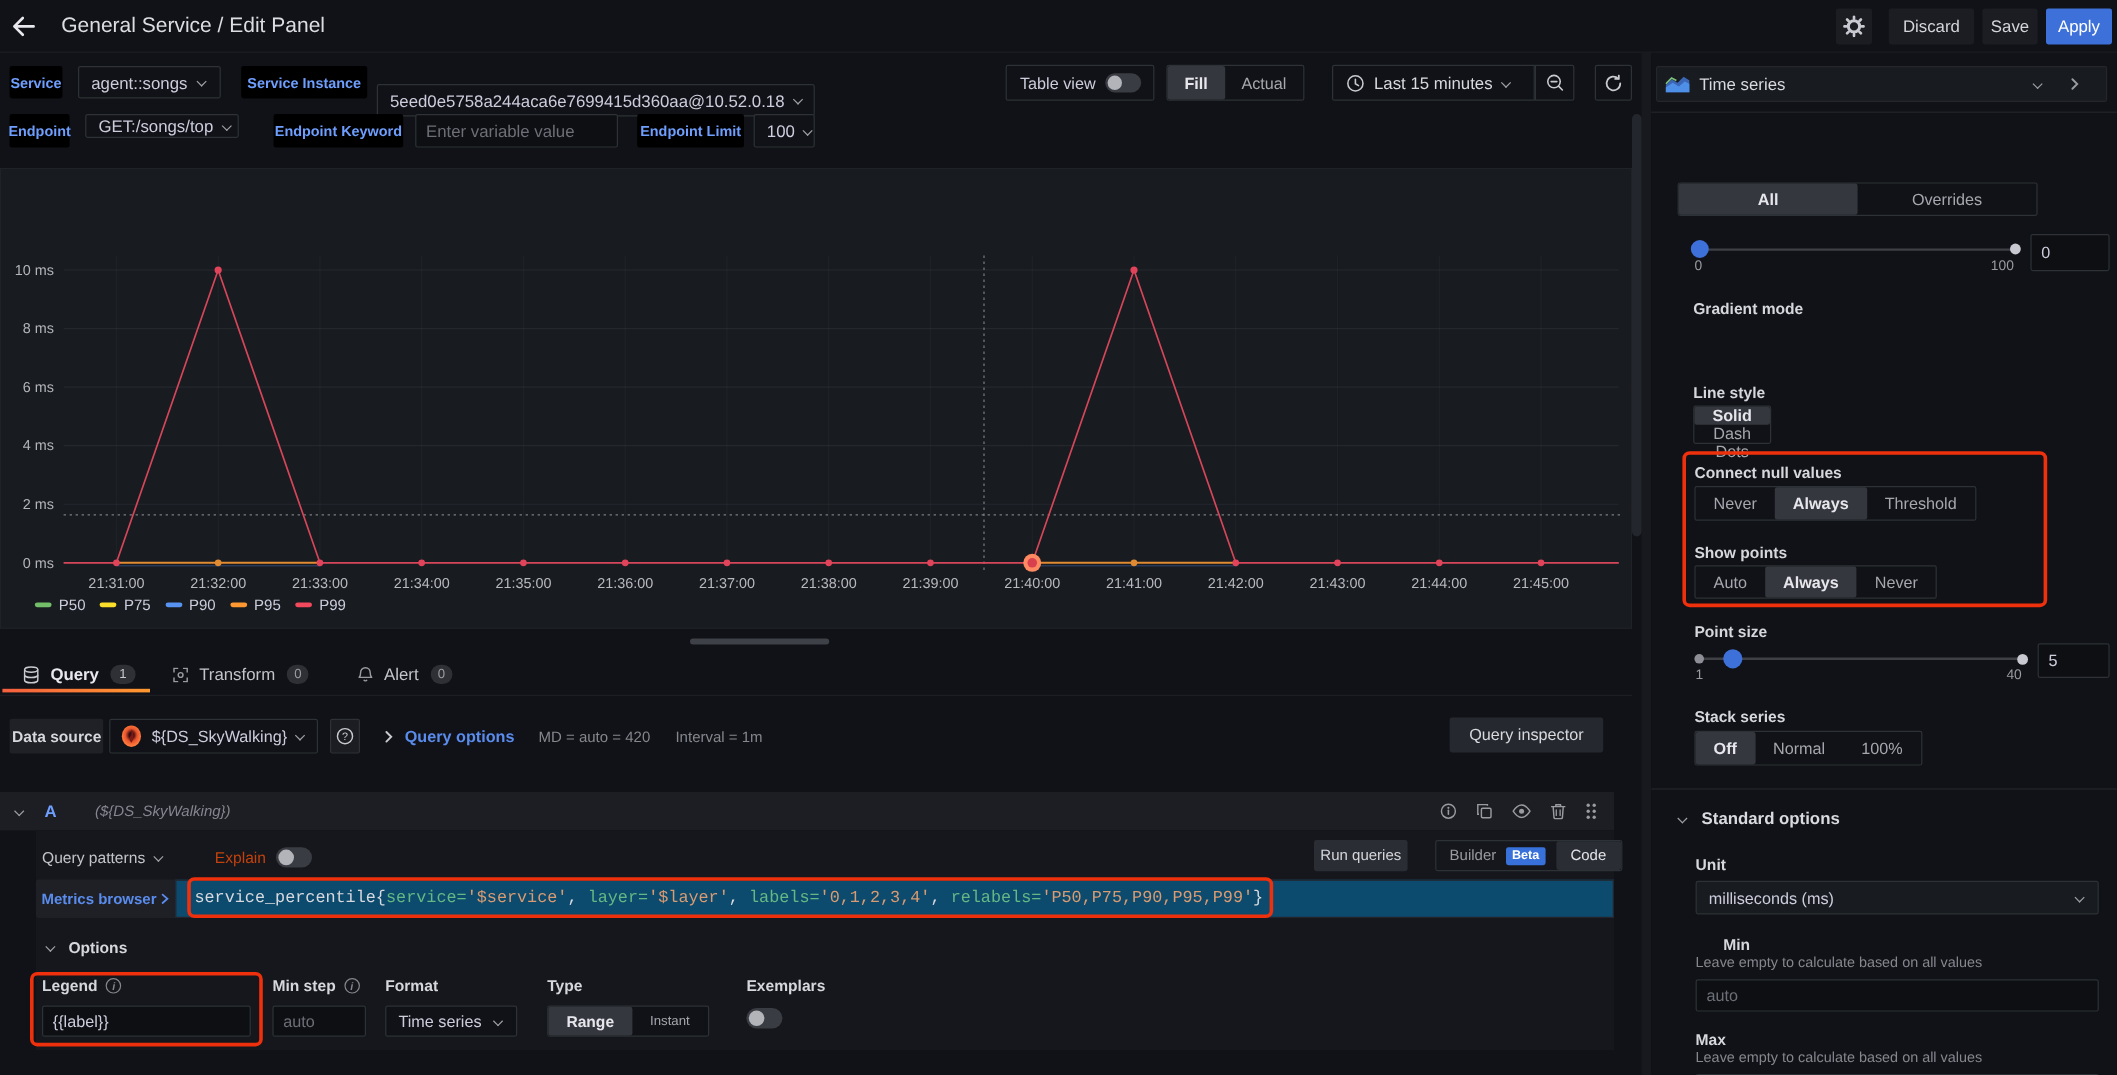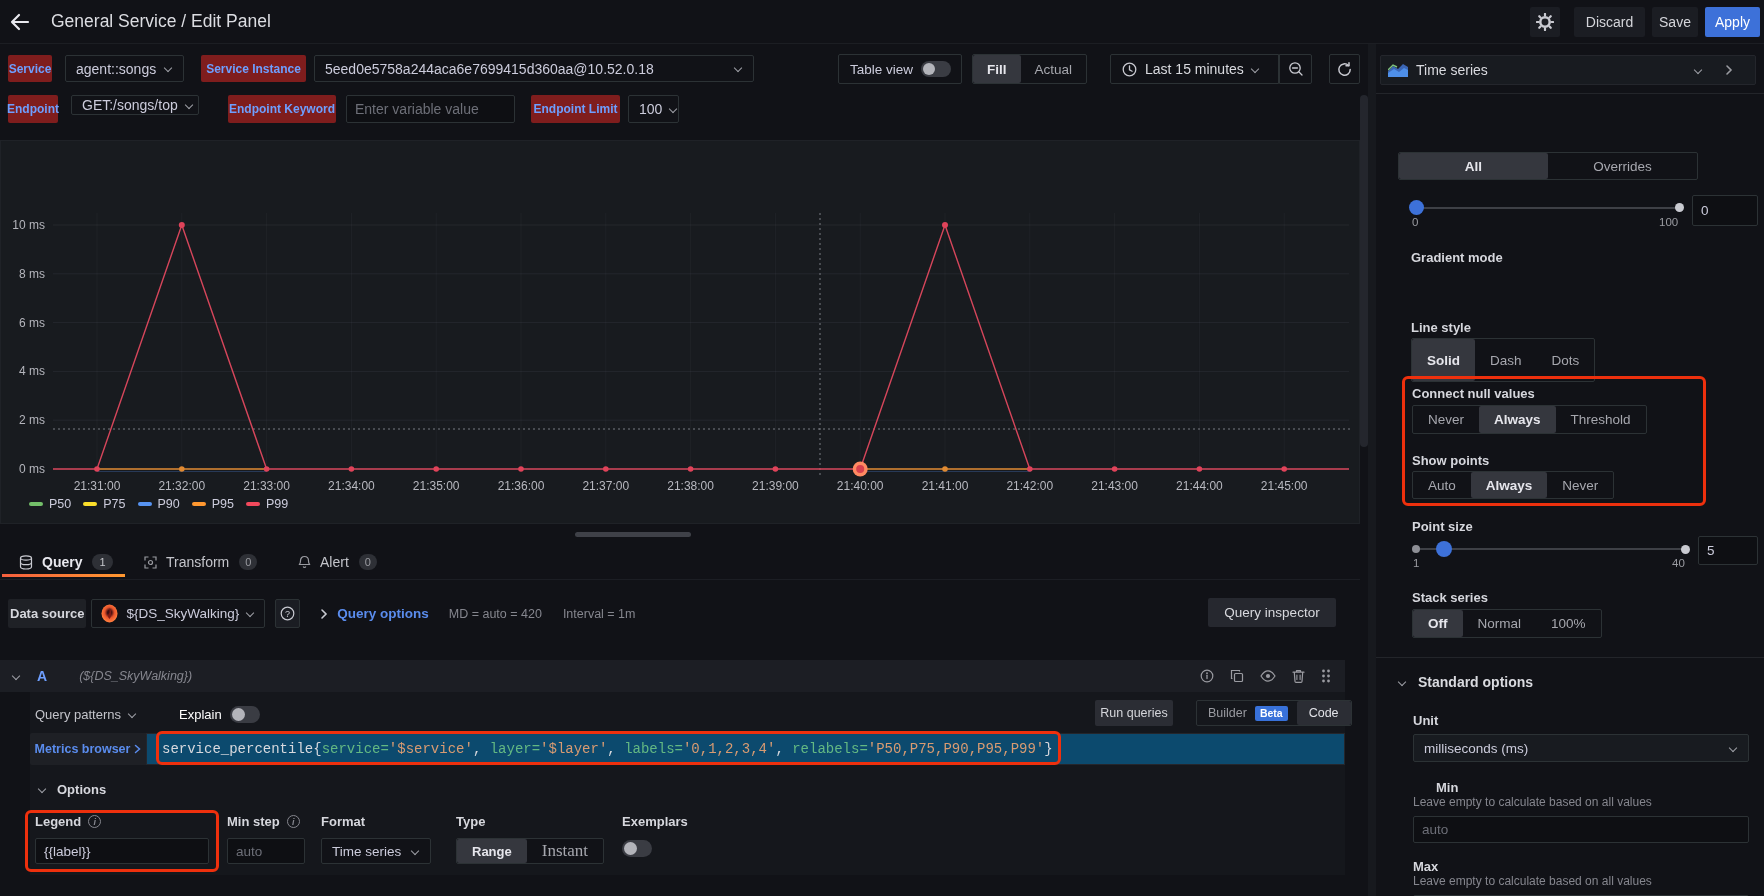--- a/index.html
+++ b/index.html
@@ -1,20 +1,20 @@
 <!DOCTYPE html>
 <html><head>
 <meta charset="utf-8">
 <style>
   * { margin:0; padding:0; box-sizing:border-box; }
   html,body { width:1764px; height:896px; background:#111217; overflow:hidden;
     font-family:"Liberation Sans", sans-serif; color:#ccccdc; }
   .abs { position:absolute; }
   .row { display:flex; align-items:center; }
-  .chip { background:#7f1d1d; color:#6e9fff; font-size:12px; font-weight:700;
+  .chip { background:#000000; color:#6e9fff; font-size:12px; font-weight:700;
     display:flex; align-items:center; padding:0 2px; border-radius:2px; white-space:nowrap; }
   .val { background:#111217; border:1px solid #2c3235; color:#ccccdc; font-size:13.5px;
     display:flex; align-items:center; padding:0 10px; border-radius:2px; white-space:nowrap; }
   .caret { display:inline-block; width:9px; height:9px; position:relative; margin-left:7px; }
   .caret:after { content:""; position:absolute; left:1px; top:1px; width:5px; height:5px;
     border-right:1.6px solid #9fa0a7; border-bottom:1.6px solid #9fa0a7; transform:rotate(45deg); }
   .seg-group { display:flex; border:1px solid #2c3235; border-radius:2px; background:#111217; height:30px; }
   .seg { display:flex; align-items:center; justify-content:center; padding:0 15px;
     color:#a6a7ae; font-size:13.5px; border-radius:2px; }
   .seg.on { background:#35373e; color:#e6e6ec; font-weight:700; }
@@ -52,21 +52,21 @@
       </svg>
   </div>
   <div class="abs row" style="left:1574px;top:7px;width:71px;height:30px;justify-content:center;background:#1b1d23;border-radius:2px;font-size:14px;color:#d4d5da;">Discard</div>
   <div class="abs row" style="left:1652px;top:7px;width:46px;height:30px;justify-content:center;background:#1b1d23;border-radius:2px;font-size:14px;color:#d4d5da;">Save</div>
   <div class="abs row" style="left:1705px;top:7px;width:55px;height:30px;justify-content:center;background:#3d71d9;border-radius:2px;font-size:14px;color:#fff;font-weight:500;">Apply</div>
 </div>
 
 <div class="abs chip" style="left:8px;top:55px;width:44px;height:27px;justify-content:center;">Service</div>
 <div class="abs val" style="left:65px;top:55px;width:119px;height:27px;font-size:14px;justify-content:space-between;">agent::songs<span class="caret"></span></div>
 <div class="abs chip" style="left:201px;top:55px;width:105px;height:27px;justify-content:center;">Service Instance</div>
-<div class="abs val" style="left:314px;top:55px;width:440px;height:27px;font-size:14px;justify-content:space-between;">5eed0e5758a244aca6e7699415d360aa@10.52.0.18<span class="caret"></span></div>
+<div class="abs val" style="left:314px;top:70px;width:365px;height:27px;font-size:14px;justify-content:space-between;">5eed0e5758a244aca6e7699415d360aa@10.52.0.18<span class="caret"></span></div>
 
 <div class="abs chip" style="left:8px;top:95px;width:50px;height:28px;justify-content:center;">Endpoint</div>
 <div class="abs val" style="left:71px;top:95px;width:128px;height:20px;font-size:14px;justify-content:space-between;">GET:/songs/top<span class="caret"></span></div>
 <div class="abs chip" style="left:228px;top:95px;width:108px;height:28px;justify-content:center;">Endpoint Keyword</div>
 <div class="abs inp" style="left:346px;top:95px;width:169px;height:28px;font-size:14px;">
     <span class="ph">Enter variable value</span>
   </div>
 <div class="abs chip" style="left:531px;top:95px;width:89px;height:28px;justify-content:center;">Endpoint Limit</div>
 <div class="abs val" style="left:628px;top:95px;width:51px;height:28px;font-size:14px;justify-content:space-between;">100<span class="caret"></span></div>
 
@@ -284,21 +284,21 @@
         </g>
       </svg>
   </div>
 </div>
 
 <div class="abs" style="left:30px;top:692px;width:1315px;height:183px;background:#15171c;"></div>
 
 <div class="abs row" style="left:35px;top:702px;height:24px;">
   <span style="font-size:13px;color:#c3c4ca;">Query patterns</span>
     <span class="caret"></span>
-  <span style="margin-left:42px;font-size:13px;color:#ffffff;">Explain</span>
+  <span style="margin-left:42px;font-size:13px;color:#c2410c;">Explain</span>
   <div class="toggle" style="margin-left:8px;">
       <div class="knob"></div>
     </div>
 </div>
 <div class="abs row" style="left:1095px;top:700px;width:78px;height:26px;background:#2b2d34;border-radius:2px;justify-content:center;font-size:12.5px;color:#d5d6db;">Run queries</div>
 <div class="abs row" style="left:1196px;top:700px;height:26px;border:1px solid #2c3235;border-radius:2px;">
   <span style="padding:0 8px 0 11px;font-size:12.5px;color:#9a9ba1;">Builder</span>
   <span class="row" style="background:#3871d9;color:#fff;font-size:10.5px;font-weight:700;border-radius:2px;height:15px;padding:0 5px;">Beta</span>
   <span class="row" style="margin-left:9px;background:#2b2d34;color:#e2e3e8;font-size:12.5px;height:24px;padding:0 12px;border-radius:2px;">Code</span>
 </div>
@@ -341,21 +341,21 @@
       <span class="lbl">Format</span>
     </div>
   <div class="val" style="width:110px;height:26px;margin-top:9px;justify-content:space-between;">Time series<span class="caret"></span></div>
 </div>
 <div class="abs" style="left:456px;top:814px;">
   <div class="row">
       <span class="lbl">Type</span>
     </div>
   <div class="seg-group" style="margin-top:9px;height:26px;">
     <div class="seg on" style="font-size:13px;">Range</div>
-    <div class="seg" style="font-size:17px;font-family:Liberation Serif, serif;">Instant</div>
+    <div class="seg" style="font-size:11px;">Instant</div>
   </div>
 </div>
 <div class="abs" style="left:622px;top:814px;">
   <div class="row">
       <span class="lbl">Exemplars</span>
     </div>
   <div class="toggle" style="margin-top:11px;">
       <div class="knob"></div>
     </div>
 </div>
@@ -388,21 +388,21 @@
   <div style="position:absolute;left:40px;top:163px;width:263px;height:2px;background:#3e4046;border-radius:1px;"></div>
   <div style="position:absolute;left:33px;top:156px;width:15px;height:15px;border-radius:50%;background:#3d71d9;"></div>
   <div style="position:absolute;left:299px;top:159px;width:9px;height:9px;border-radius:50%;background:#c9cad1;"></div>
   <div style="position:absolute;left:36px;top:172px;font-size:11.5px;color:#9a9ba1;">0</div>
   <div style="position:absolute;left:283px;top:172px;font-size:11.5px;color:#9a9ba1;">100</div>
   <div class="inp" style="position:absolute;left:316px;top:151px;width:66px;height:31px;font-size:13.5px;">0</div>
 
   <div class="lbl" style="position:absolute;left:35px;top:206px;">Gradient mode</div>
 
   <div class="lbl" style="position:absolute;left:35px;top:276px;">Line style</div>
-  <div class="seg-group" style="position:absolute;left:35px;top:294px;height:44px;">
+  <div class="seg-group" style="position:absolute;left:35px;top:294px;height:32px;flex-direction:column;">
     <div class="seg on">Solid</div>
       <div class="seg">Dash</div>
       <div class="seg">Dots</div>
   </div>
 
   <div class="redbox" style="left:26px;top:332px;width:304px;height:130px;"></div>
   <div class="lbl" style="position:absolute;left:36px;top:342px;">Connect null values</div>
   <div class="seg-group" style="position:absolute;left:36px;top:361px;height:29px;">
     <div class="seg">Never</div>
       <div class="seg on">Always</div>

